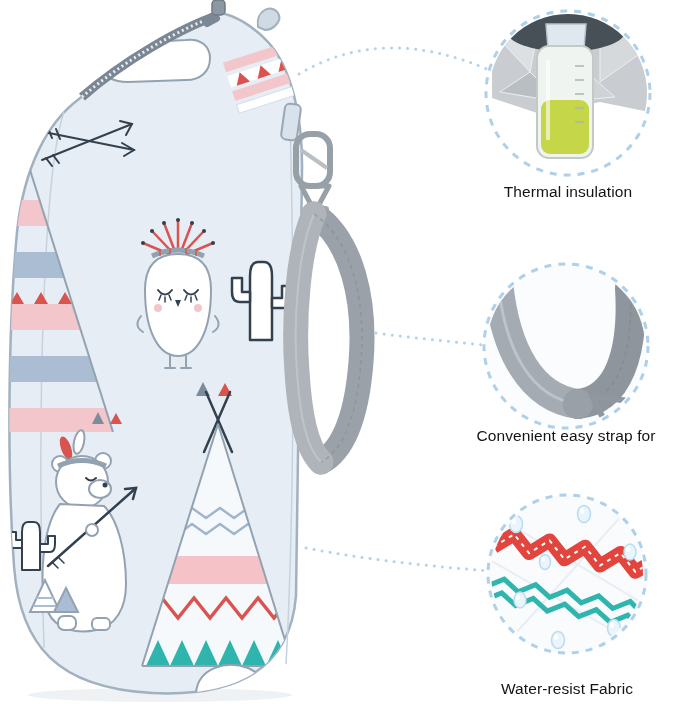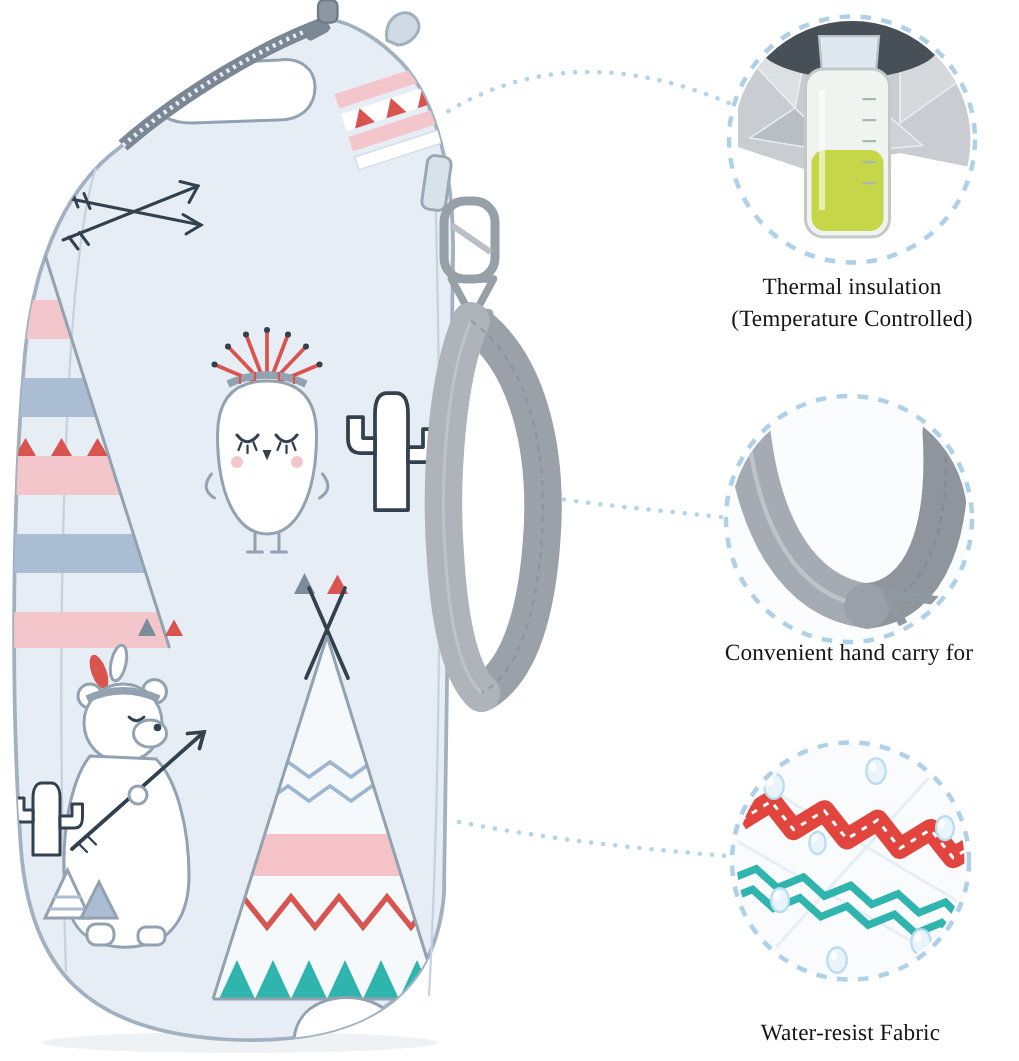--- a/index.html
+++ b/index.html
@@ -1,17 +1,17 @@
 <!DOCTYPE html>
 <html><head>
 <meta charset="utf-8">
 <style>
   html,body{margin:0;padding:0;background:#ffffff;}
   .stage{position:relative;width:679px;height:707px;background:#ffffff;overflow:hidden;
-         font-family:Liberation Serif, serif;}
+         font-family:Liberation Sans, sans-serif;}
   .stage svg{position:absolute;left:0;top:0;}
   .caption{position:absolute;text-align:center;font-size:15.5px;line-height:21px;
            color:#141414;letter-spacing:.1px;}
 </style>
 </head>
 <body>
 
 <div class="stage">
 
 <svg width="679" height="707" viewBox="0 0 679 707">
@@ -303,24 +303,23 @@
           <ellipse cx="543" cy="559" rx="1.8" ry="2.6"></ellipse>
         </g>
       </g>
     </g>
     <circle cx="567" cy="574" r="79" fill="none" stroke="#aed0e8" stroke-width="3" stroke-dasharray="7 7"></circle>
   </g>
 </svg>
 
 <div class="caption" style="left:438px;top:181px;width:260px;">
   <span>Thermal insulation</span><br>
-  <span>(Temperature Controlled)</span>
 </div>
 
 <div class="caption" style="left:436px;top:425px;width:260px;">
-  <span>Convenient hand carry for</span><br>
+  <span>Convenient easy strap for</span><br>
 </div>
 
 <div class="caption" style="left:437px;top:678px;width:260px;">
   <span>Water-resist Fabric</span>
 </div>
 
 </div>
 
 </body></html>

